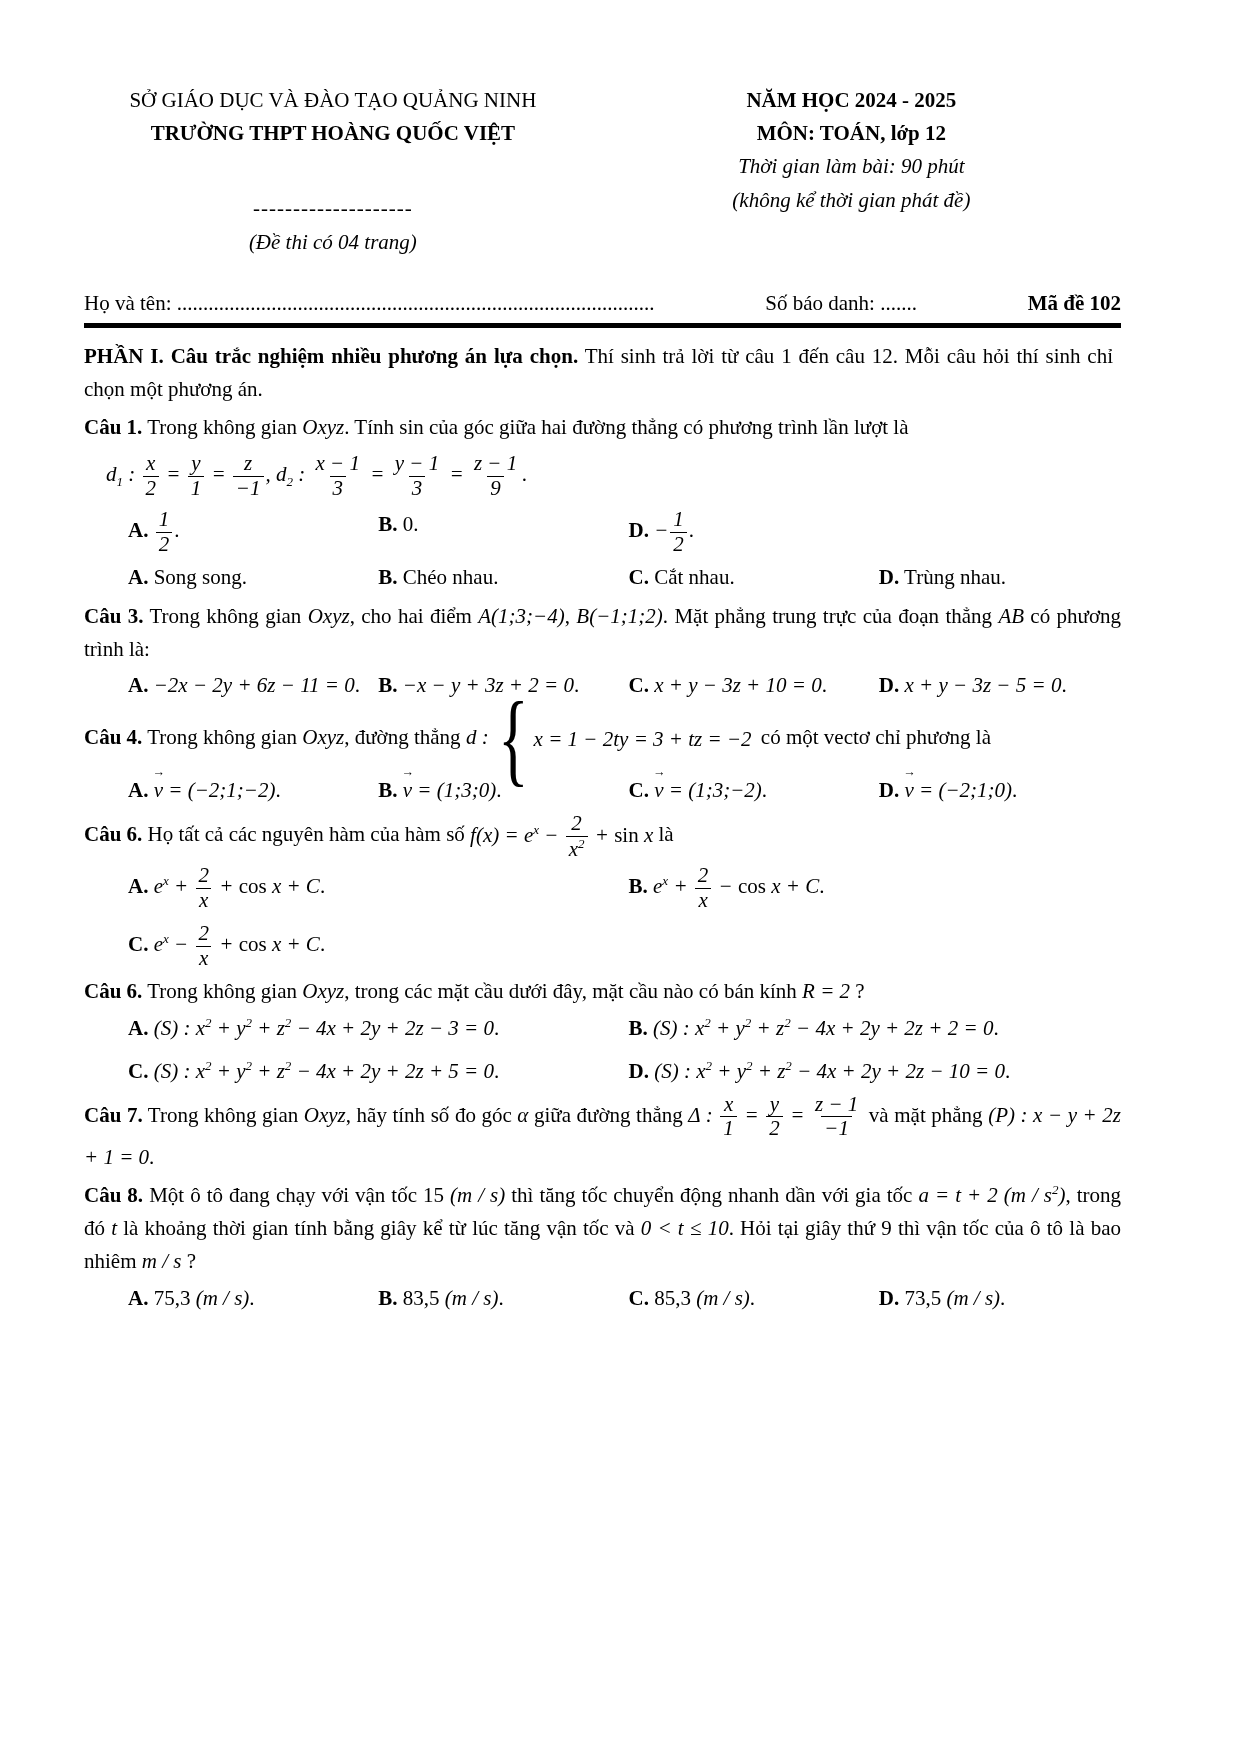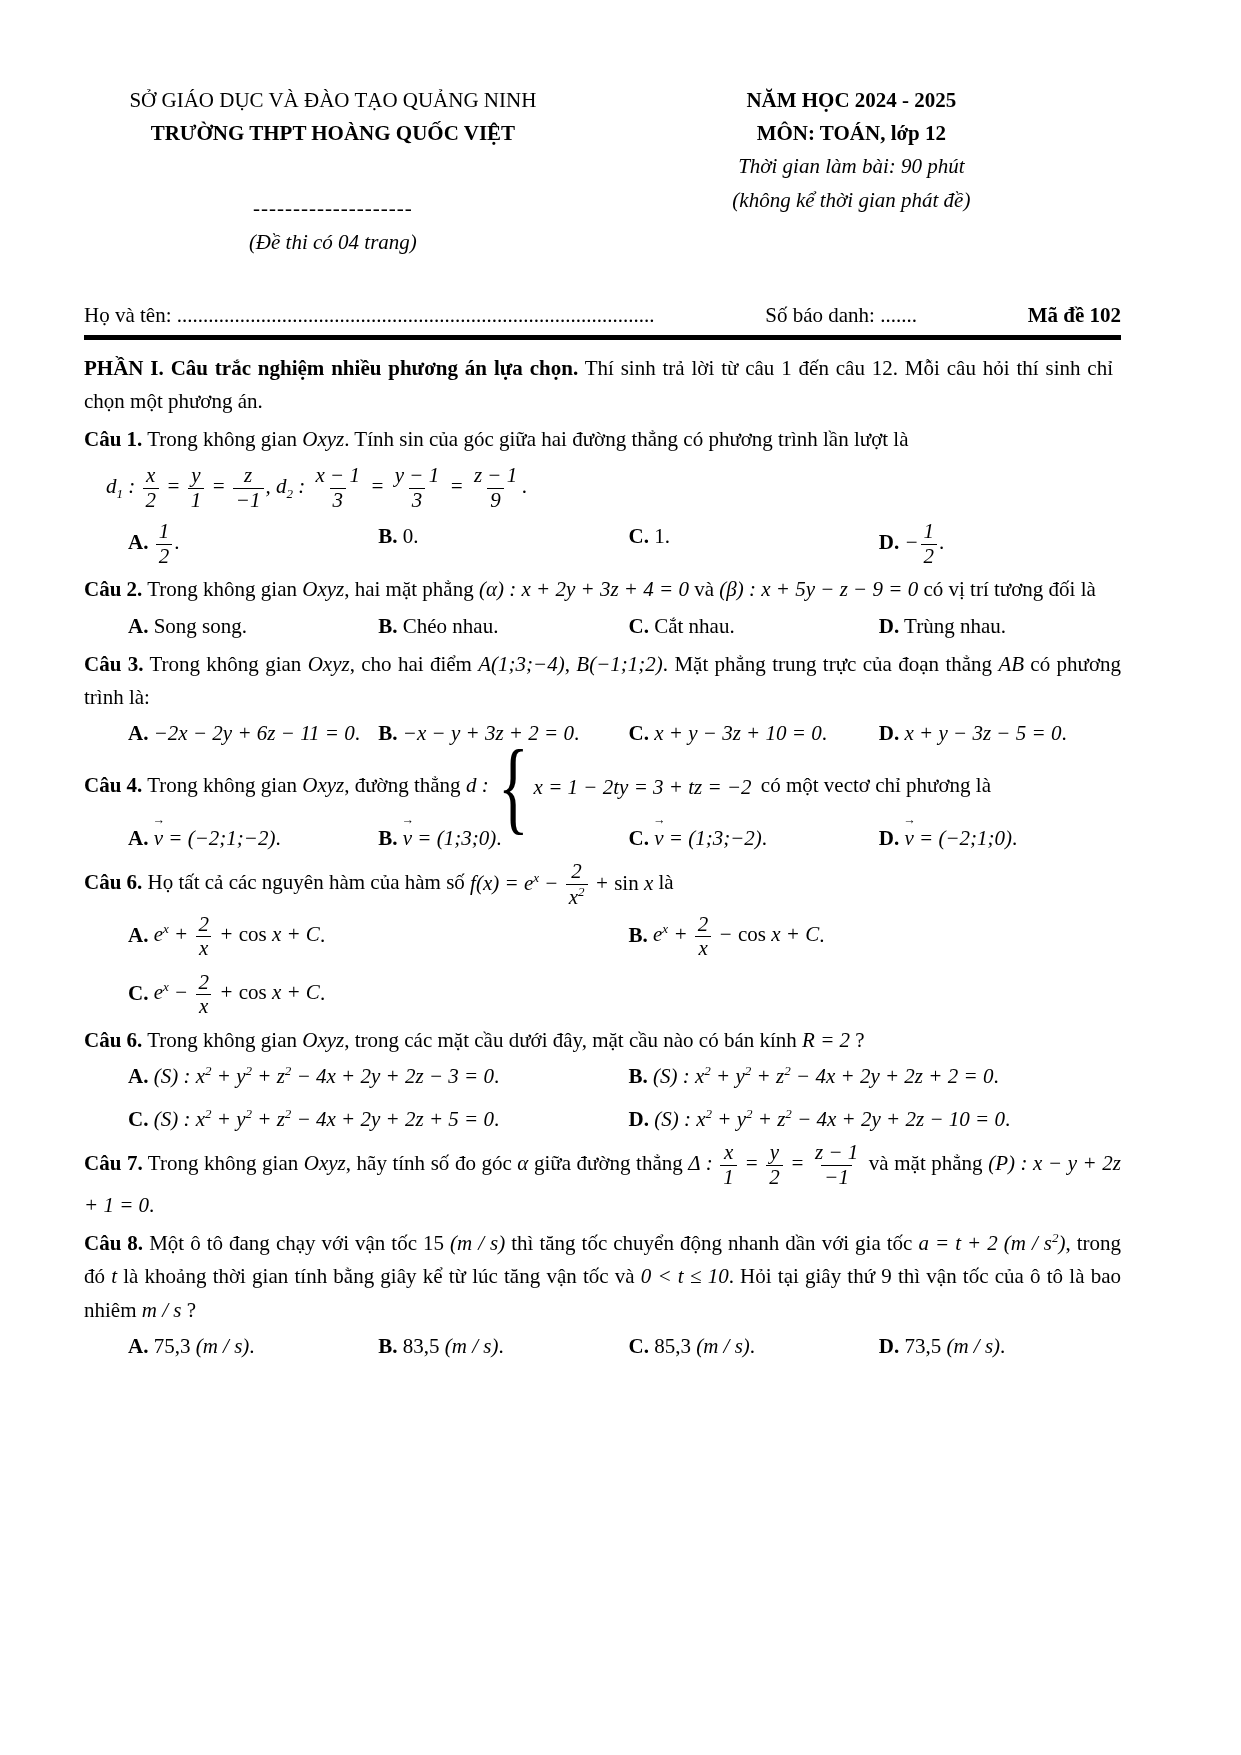--- a/index.html
+++ b/index.html
@@ -15,21 +15,21 @@
   .header { display:flex; }
   .h-left { width:48%; text-align:center; }
   .h-right { width:52%; text-align:center; }
   .dept { font-weight:normal; }
   .school { font-weight:bold; }
   .dashes { margin-top:42px; letter-spacing:1px; }
   .pages-note { font-style:italic; }
   .exam-title, .school-year, .subject { font-weight:bold; }
   .time, .time-note { font-style:italic; }
   
-  .info-line { display:flex; justify-content:space-between; align-items:flex-start; margin-top:40px; }
+  .info-line { display:flex; justify-content:space-between; align-items:flex-start; margin-top:28px; }
   .exam-code { font-weight:bold; }
   .rule-thick { height:5px; background:#000; margin-top:3px; }
   
   .part-heading { margin:12px 8px 0 0; text-align:justify; }
   
   .question { margin-top:5px; }
   .stem { margin:3px 0; text-align:justify; }
   .qlabel { font-weight:bold; }
   .m { font-style:italic; }
   .up { font-style:normal; }
@@ -107,29 +107,27 @@
             </span> = <span class="frac">
               <span class="fn">z − 1</span>
               <span class="fd">9</span>
             </span>.</span></div>
     <div class="options cols4">
           <span class="opt"><b class="olabel">A.</b> <span><span class="m"><span class="frac">
                   <span class="fn">1</span>
                   <span class="fd">2</span>
                 </span></span>.</span></span>
           <span class="opt"><b class="olabel">B.</b> <span>0.</span></span>
-          <span class="opt"><b class="olabel">C.</b> <span>1.</span></span>
           <span class="opt"><b class="olabel">D.</b> <span><span class="m">−<span class="frac">
                   <span class="fn">1</span>
                   <span class="fd">2</span>
                 </span></span>.</span></span>
         </div>
   </div>
       <div class="question">
-    <p class="stem"><b class="qlabel">Câu 2.</b> <span class="stem-text">Trong không gian <span class="m">Oxyz</span>, hai mặt phẳng <span class="m">(α) : x + 2y + 3z + 4 = 0</span> và <span class="m">(β) : x + 5y − z − 9 = 0</span> có vị trí tương đối là</span></p>
 
     <div class="options cols4">
           <span class="opt"><b class="olabel">A.</b> <span>Song song.</span></span>
           <span class="opt"><b class="olabel">B.</b> <span>Chéo nhau.</span></span>
           <span class="opt"><b class="olabel">C.</b> <span>Cắt nhau.</span></span>
           <span class="opt"><b class="olabel">D.</b> <span>Trùng nhau.</span></span>
         </div>
   </div>
       <div class="question">
     <p class="stem"><b class="qlabel">Câu 3.</b> <span class="stem-text">Trong không gian <span class="m">Oxyz</span>, cho hai điểm <span class="m">A(1;3;−4)</span>, <span class="m">B(−1;1;2)</span>. Mặt phẳng trung trực của đoạn thẳng <span class="m">AB</span> có phương trình là:</span></p>

